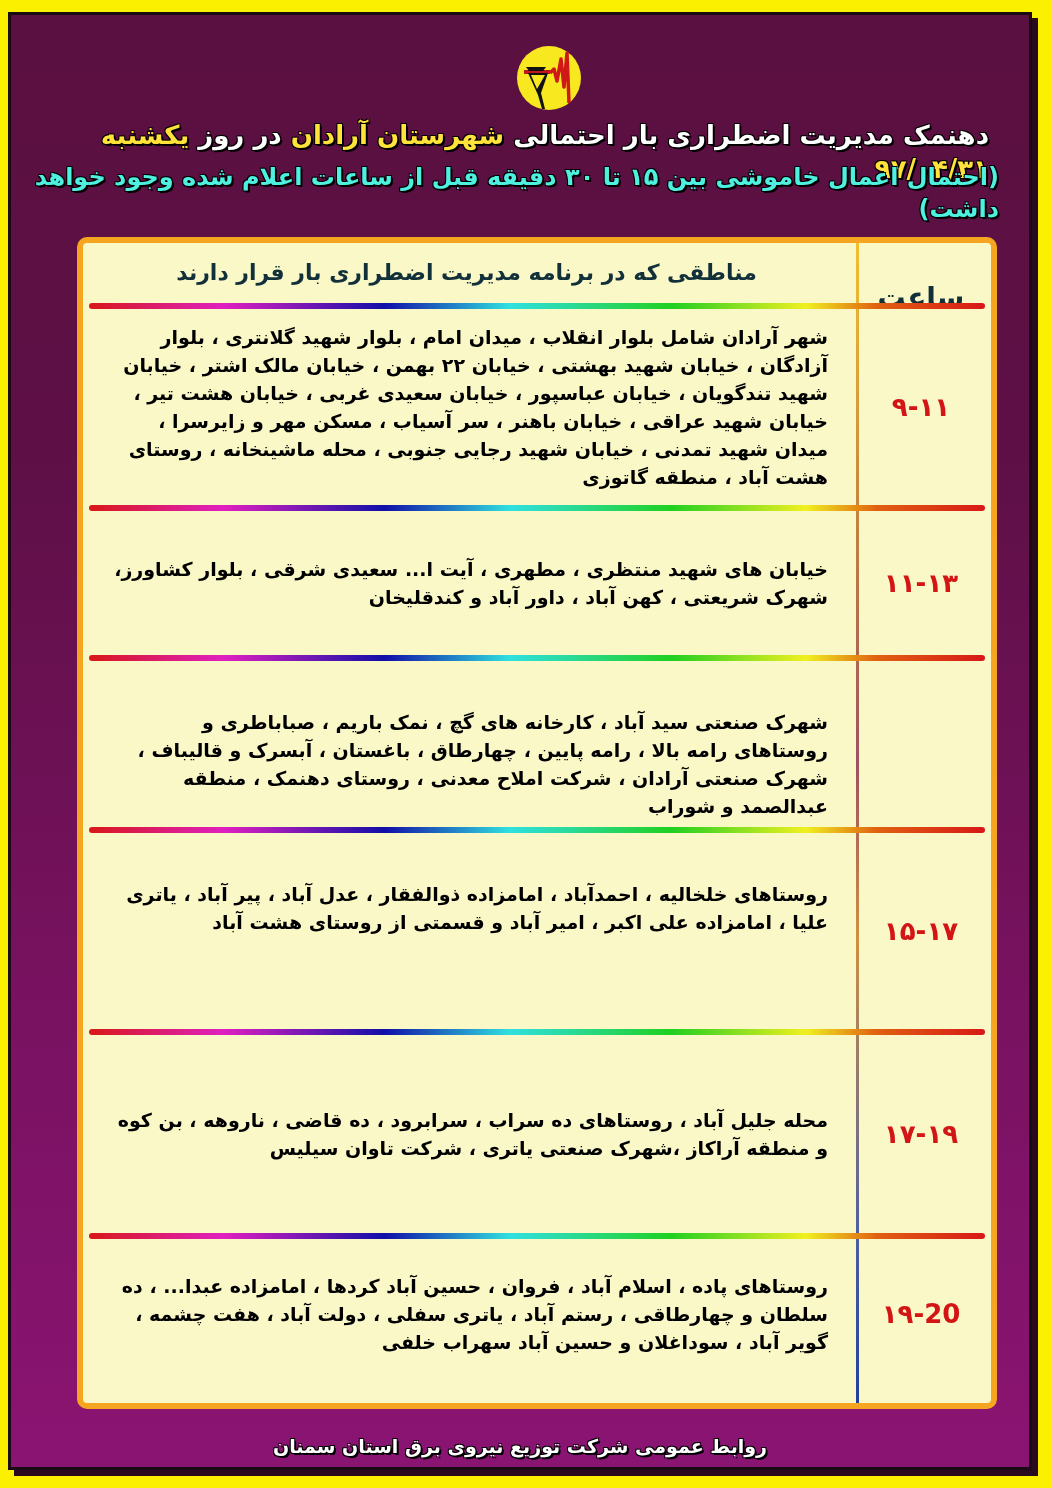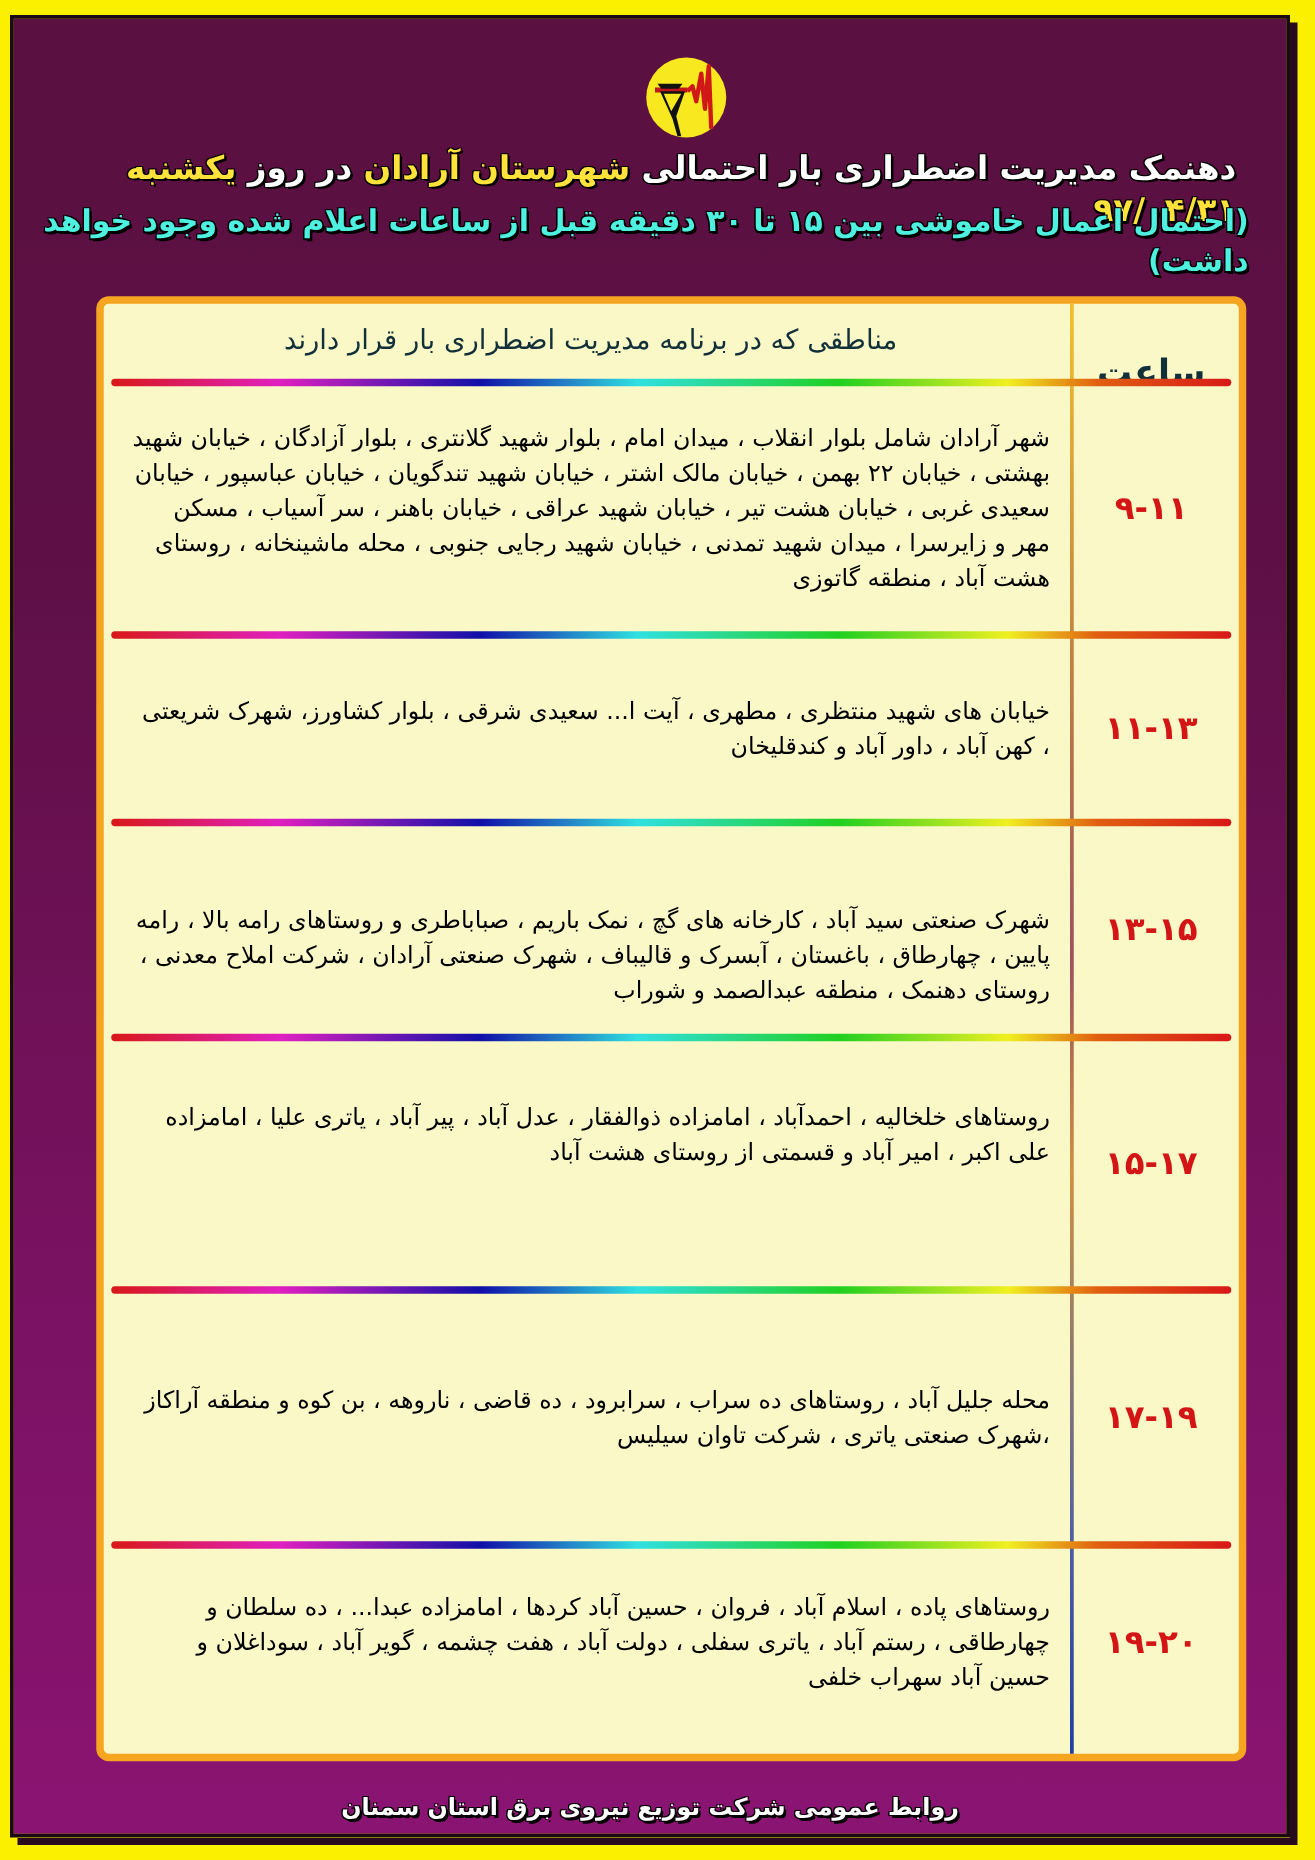--- a/index.html
+++ b/index.html
@@ -62,22 +62,22 @@
     position: absolute; right: 0; width: 140px;
     display: flex; align-items: center; justify-content: center;
     color: #d41515; font-weight: bold; font-size: 26px;
     direction: ltr;
   }
   .header-time { color: #12303a; font-size: 28px; }
   .areas {
     position: absolute; left: 0; width: 773px;
     display: flex; align-items: center; justify-content: center;
     direction: rtl; text-align: right;
-    padding: 0 16px 0 22px;
-    color: #000; font-weight: normal; font-size: 19px; line-height: 28px;
+    padding: 0 28px 0 22px;
+    color: #000; font-weight: bold; font-size: 19px; line-height: 28px;
   }
   .areas span { display: block; }
   .header-areas { color: #12303a; font-size: 22px; justify-content: center; }
   .footer {
     position: absolute; left: 0; right: 0; top: 1420px;
     text-align: center; direction: rtl;
     color: #fff; font-weight: bold; font-size: 19px;
     text-shadow: 2px 2px 0 #000, -1px -1px 0 #000, 1px -1px 0 #000, -1px 1px 0 #000;
   }
 </style>
@@ -116,21 +116,20 @@
 
     <div class="row" style="top:268px;height:144px;">
       <div class="time" style="top:0;height:144px;">۱۱-۱۳</div>
       <div class="areas" style="top:0;height:144px;">
           <span>خیابان های شهید منتظری ، مطهری ، آیت ا... سعیدی شرقی ، بلوار کشاورز، شهرک شریعتی ، کهن آباد ، داور آباد و کندقلیخان</span>
         </div>
     </div>
     <div class="divider" style="top:412px;"></div>
 
     <div class="row" style="top:418px;height:166px;">
-      <div class="time" style="top:0;height:166px;">۱۳-۱۵</div>
       <div class="areas" style="top:0;height:206px;">
           <span>شهرک صنعتی سید آباد ، کارخانه های گچ ، نمک باریم ، صباباطری و روستاهای رامه بالا ، رامه پایین ، چهارطاق ، باغستان ، آبسرک و قالیباف ، شهرک صنعتی آرادان ، شرکت املاح معدنی ، روستای دهنمک ، منطقه عبدالصمد و شوراب</span>
         </div>
     </div>
     <div class="divider" style="top:584px;"></div>
 
     <div class="row" style="top:590px;height:196px;">
       <div class="time" style="top:0;height:196px;">۱۵-۱۷</div>
       <div class="areas" style="top:0;height:150px;">
           <span>روستاهای خلخالیه ، احمدآباد ، امامزاده ذوالفقار ، عدل آباد ، پیر آباد ، یاتری علیا ، امامزاده علی اکبر ، امیر آباد و قسمتی از روستای هشت آباد</span>
@@ -140,21 +139,21 @@
 
     <div class="row" style="top:792px;height:198px;">
       <div class="time" style="top:0;height:198px;">۱۷-۱۹</div>
       <div class="areas" style="top:0;height:198px;">
           <span>محله جلیل آباد ، روستاهای ده سراب ، سرابرود ، ده قاضی ، ناروهه ، بن کوه و منطقه آراکاز ،شهرک صنعتی یاتری ، شرکت تاوان سیلیس</span>
         </div>
     </div>
     <div class="divider" style="top:990px;"></div>
 
     <div class="row" style="top:996px;height:170px;">
-      <div class="time" style="top:0;height:150px;">۱۹-۲۰</div>
+      <div class="time" style="top:0;height:150px;">۱۹-20</div>
       <div class="areas" style="top:0;height:150px;">
           <span>روستاهای پاده ، اسلام آباد ، فروان ، حسین آباد کردها ، امامزاده عبدا... ، ده سلطان و چهارطاقی ، رستم آباد ، یاتری سفلی ، دولت آباد ، هفت چشمه ، گویر آباد ، سوداغلان و حسین آباد سهراب خلفی</span>
         </div>
     </div>
   </div>
 
   <div class="footer">روابط عمومی شرکت توزیع نیروی برق استان سمنان</div>
 </div>
 
 </body></html>

